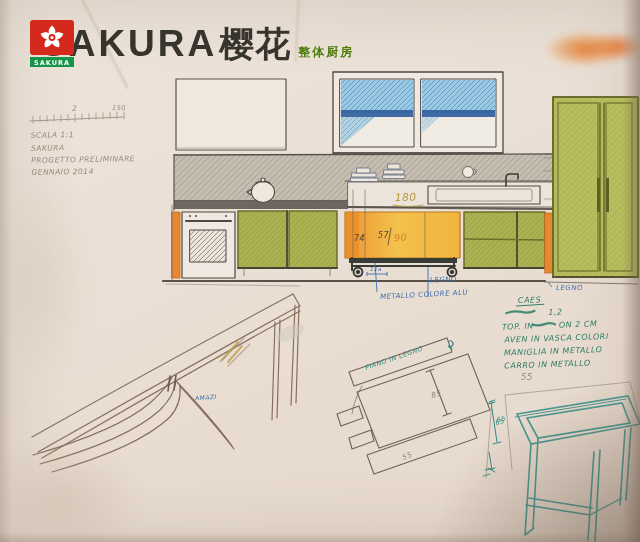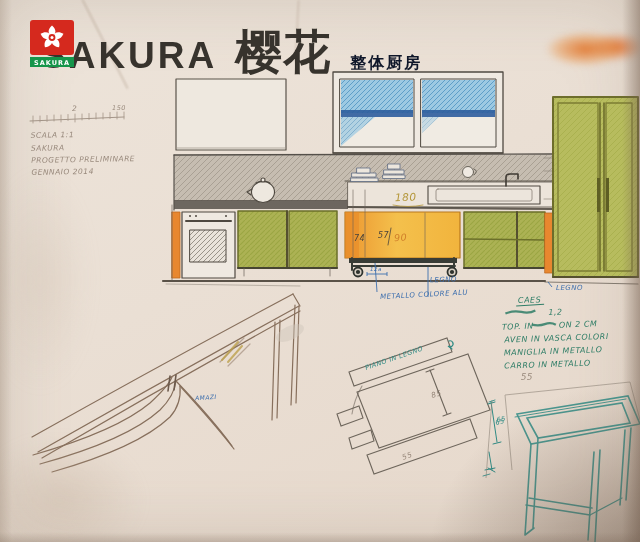--- a/index.html
+++ b/index.html
@@ -13,22 +13,22 @@
   .pencil-t{fill:#7d6c5e;opacity:.75;}
   .blue-t{fill:#3d6fae;}
   .teal-t{fill:#2f8b85;}
   .green-t{fill:#2e7d66;}
   .ochre-t{fill:#b5973a;}
   .dark-t{fill:#4a443c;}
   
   .logo-row{position:absolute;left:30px;top:20px;display:flex;align-items:flex-start;z-index:5;}
   .logo-title{display:flex;align-items:baseline;margin-left:11px;margin-top:1px;color:#37332d;}
   .brand-latin{font-size:37px;font-weight:700;letter-spacing:3px;}
-  .brand-cn{font-size:47px;font-weight:700;letter-spacing:1px;margin-left:18px;}
-  .brand-tag{font-size:16px;font-weight:700;letter-spacing:2px;margin-left:19px;color:#0f172a;}
+  .brand-cn{font-size:35px;font-weight:700;letter-spacing:1px;margin-left:2px;}
+  .brand-tag{font-size:12px;font-weight:700;letter-spacing:2px;margin-left:7px;color:#4d7c0f;}
   
   .overlay{position:absolute;pointer-events:none;}
   .splash{left:546px;top:18px;width:94px;height:50px;filter:blur(3px);
     background:
       radial-gradient(ellipse 55% 45% at 42% 62%, rgba(224,108,28,.85), rgba(233,140,60,.40) 55%, rgba(240,180,120,0) 78%),
       radial-gradient(ellipse 42% 42% at 76% 58%, rgba(218,92,22,.8), rgba(240,180,120,0) 70%);}
   .edge-right{right:0;top:0;width:18px;height:542px;
     background:linear-gradient(to right, rgba(140,118,100,0), rgba(118,96,80,.5));}
   .edge-left{left:0;top:0;width:12px;height:542px;
     background:linear-gradient(to right, rgba(150,130,112,.30), rgba(150,130,112,0));}

